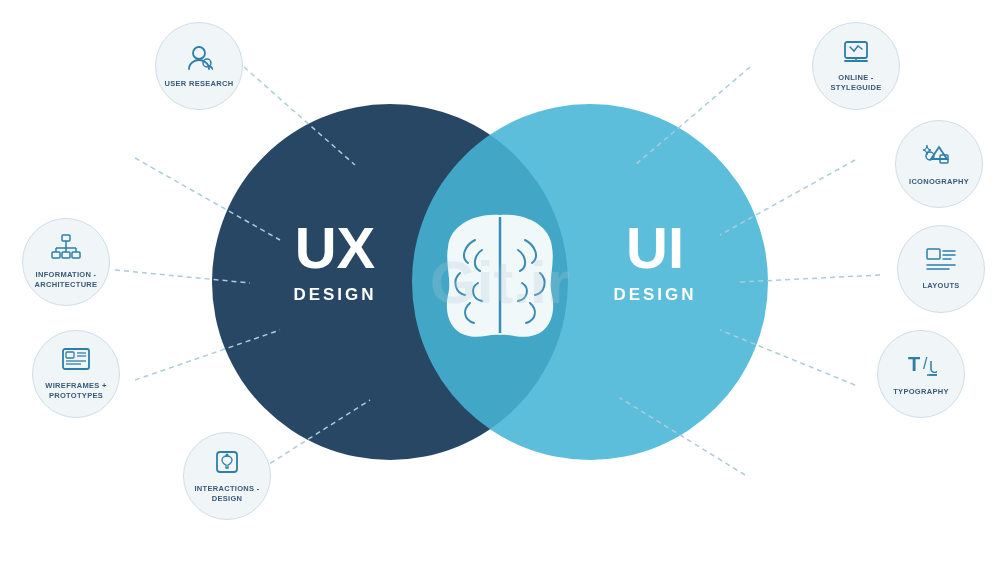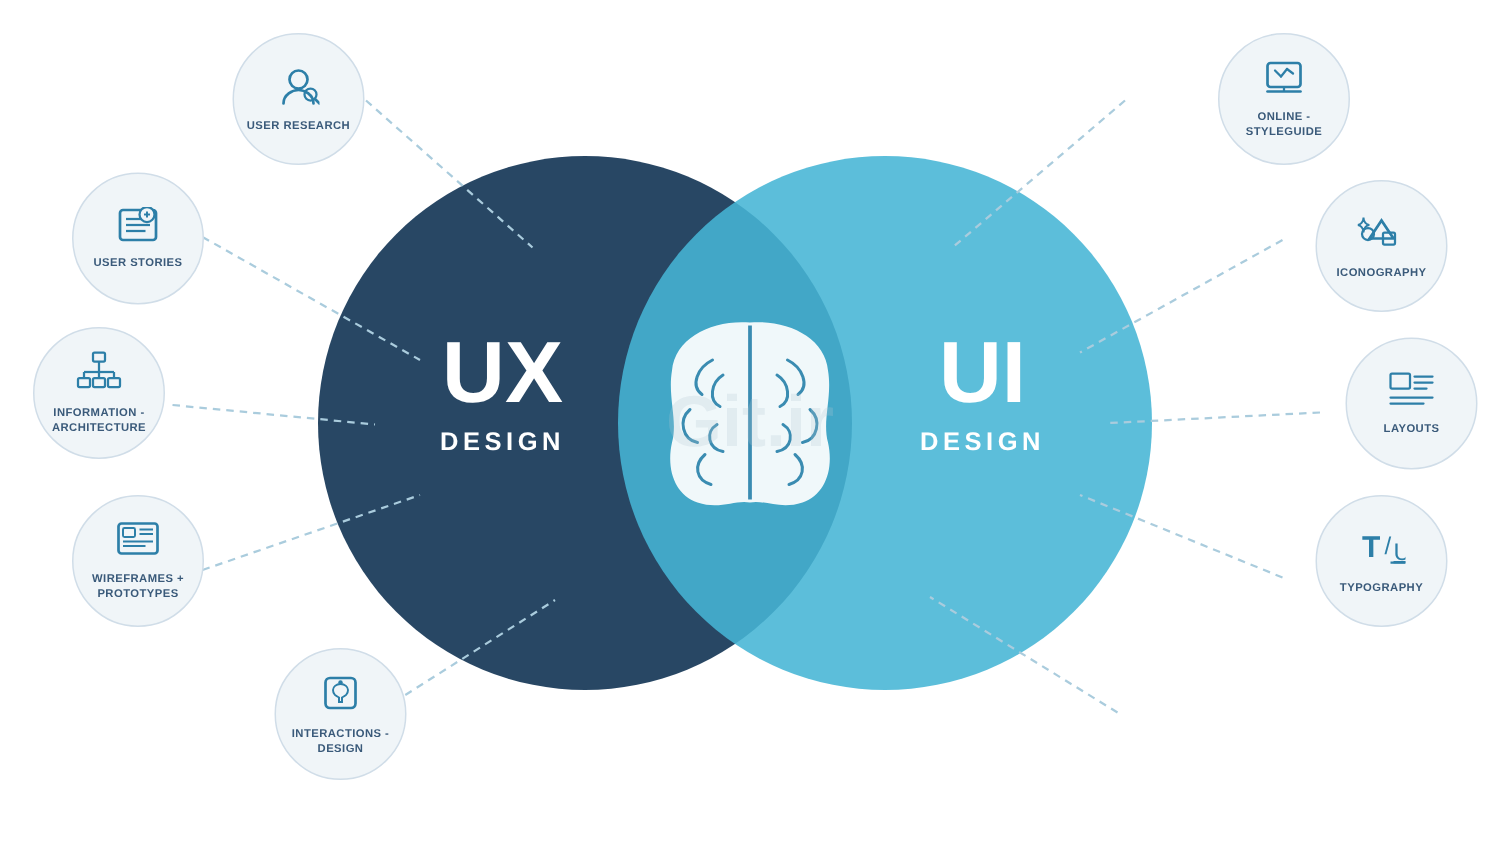--- a/index.html
+++ b/index.html
@@ -10,21 +10,21 @@
       font-family: 'Arial', sans-serif;
       overflow: hidden;
       position: relative;
     }
 
     .watermark {
       position: absolute;
       top: 50%;
       left: 50%;
       transform: translate(-50%, -50%);
-      font-size: 48px;
+      font-size: 60px;
       color: rgba(180,200,210,0.25);
       font-weight: bold;
       z-index: 10;
       pointer-events: none;
       white-space: nowrap;
     }
 
     .diagram-container {
       position: absolute;
       top: 0; left: 0;
@@ -146,54 +146,39 @@
         <circle cx="14" cy="10" r="6" stroke="#2d7fa8" stroke-width="1.8" fill="none"></circle>
         <path d="M4 26 C4 20 10 17 14 17 C18 17 24 20 24 26" stroke="#2d7fa8" stroke-width="1.8" fill="none" stroke-linecap="round"></path>
         <circle cx="22" cy="20" r="4" stroke="#2d7fa8" stroke-width="1.5" fill="none"></circle>
         <line x1="25" y1="23" x2="28" y2="26" stroke="#2d7fa8" stroke-width="1.8" stroke-linecap="round"></line>
       </svg>
     </div>
     <div class="sat-label">USER
 RESEARCH</div>
   </div>
 
-  <div class="satellite" style="position:absolute; top:115px; left:48px;">
-    <div class="sat-icon">
-      <svg width="28" height="24" viewBox="0 0 28 24" fill="none">
-        <rect x="2" y="2" width="24" height="20" rx="2" stroke="#2d7fa8" stroke-width="1.8" fill="none"></rect>
-        <line x1="6" y1="8" x2="16" y2="8" stroke="#2d7fa8" stroke-width="1.5"></line>
-        <line x1="6" y1="12" x2="22" y2="12" stroke="#2d7fa8" stroke-width="1.5"></line>
-        <line x1="6" y1="16" x2="19" y2="16" stroke="#2d7fa8" stroke-width="1.5"></line>
-        <circle cx="20" cy="5" r="5" fill="#f0f5f8" stroke="#2d7fa8" stroke-width="1.5"></circle>
-        <line x1="20" y1="3" x2="20" y2="7" stroke="#2d7fa8" stroke-width="1.3"></line>
-        <line x1="18" y1="5" x2="22" y2="5" stroke="#2d7fa8" stroke-width="1.3"></line>
-      </svg>
-    </div>
-    <div class="sat-label">USER
-STORIES</div>
-  </div>
 
   <div class="satellite" style="position:absolute; top:218px; left:22px;text-align:center;">
     <div class="sat-icon">
       <svg width="32" height="28" viewBox="0 0 32 28" fill="none">
         <rect x="12" y="1" width="8" height="6" rx="1" stroke="#2d7fa8" stroke-width="1.5" fill="none"></rect>
         <rect x="2" y="18" width="8" height="6" rx="1" stroke="#2d7fa8" stroke-width="1.5" fill="none"></rect>
         <rect x="12" y="18" width="8" height="6" rx="1" stroke="#2d7fa8" stroke-width="1.5" fill="none"></rect>
         <rect x="22" y="18" width="8" height="6" rx="1" stroke="#2d7fa8" stroke-width="1.5" fill="none"></rect>
         <line x1="16" y1="7" x2="16" y2="14" stroke="#2d7fa8" stroke-width="1.5"></line>
         <line x1="6" y1="14" x2="26" y2="14" stroke="#2d7fa8" stroke-width="1.5"></line>
         <line x1="6" y1="14" x2="6" y2="18" stroke="#2d7fa8" stroke-width="1.5"></line>
         <line x1="16" y1="14" x2="16" y2="18" stroke="#2d7fa8" stroke-width="1.5"></line>
         <line x1="26" y1="14" x2="26" y2="18" stroke="#2d7fa8" stroke-width="1.5"></line>
       </svg>
     </div>
     <div class="sat-label">INFORMATION -<br>ARCHITECTURE</div>
   </div>
 
-  <div class="satellite" style="position:absolute; top:330px; left:48px;">
+  <div class="satellite" style="position:absolute; top:330px; left:32px;">
     <div class="sat-icon">
       <svg width="30" height="26" viewBox="0 0 30 26" fill="none">
         <rect x="2" y="2" width="26" height="20" rx="2" stroke="#2d7fa8" stroke-width="1.8" fill="none"></rect>
         <rect x="5" y="5" width="8" height="6" rx="1" stroke="#2d7fa8" stroke-width="1.3" fill="none"></rect>
         <line x1="16" y1="6" x2="25" y2="6" stroke="#2d7fa8" stroke-width="1.3"></line>
         <line x1="16" y1="9" x2="25" y2="9" stroke="#2d7fa8" stroke-width="1.3"></line>
         <line x1="5" y1="14" x2="25" y2="14" stroke="#2d7fa8" stroke-width="1.3"></line>
         <line x1="5" y1="17" x2="20" y2="17" stroke="#2d7fa8" stroke-width="1.3"></line>
       </svg>
     </div>
@@ -218,21 +203,21 @@
         <line x1="4" y1="22" x2="26" y2="22" stroke="#2d7fa8" stroke-width="1.8" stroke-linecap="round"></line>
         <line x1="15" y1="19" x2="15" y2="22" stroke="#2d7fa8" stroke-width="1.5"></line>
         <line x1="9" y1="8" x2="13" y2="12" stroke="#2d7fa8" stroke-width="1.5" stroke-linecap="round"></line>
         <line x1="13" y1="12" x2="17" y2="7" stroke="#2d7fa8" stroke-width="1.5" stroke-linecap="round"></line>
         <line x1="17" y1="7" x2="21" y2="10" stroke="#2d7fa8" stroke-width="1.5" stroke-linecap="round"></line>
       </svg>
     </div>
     <div class="sat-label">ONLINE -<br>STYLEGUIDE</div>
   </div>
 
-  <div class="satellite" style="position:absolute; top:120px; right:35px;justify-content:center;">
+  <div class="satellite" style="position:absolute; top:120px; right:17px;justify-content:center;">
     <div class="sat-icon">
       <svg width="32" height="28" viewBox="0 0 32 28" fill="none">
         <path d="M8 18 L16 6 L24 18 Z" stroke="#2d7fa8" stroke-width="1.8" fill="none"></path>
         <rect x="17" y="14" width="8" height="8" rx="1" stroke="#2d7fa8" stroke-width="1.5" fill="none"></rect>
         <path d="M4 14 C4 11 6 9 8 9 C6 9 4 7 4 4 C4 7 2 9 0 9 C2 9 4 11 4 14Z" stroke="#2d7fa8" stroke-width="1.3" fill="none"></path>
         <circle cx="7" cy="15" r="4" stroke="#2d7fa8" stroke-width="1.5" fill="none"></circle>
       </svg>
     </div>
     <div class="sat-label">ICONOGRAPHY</div>
   </div>

